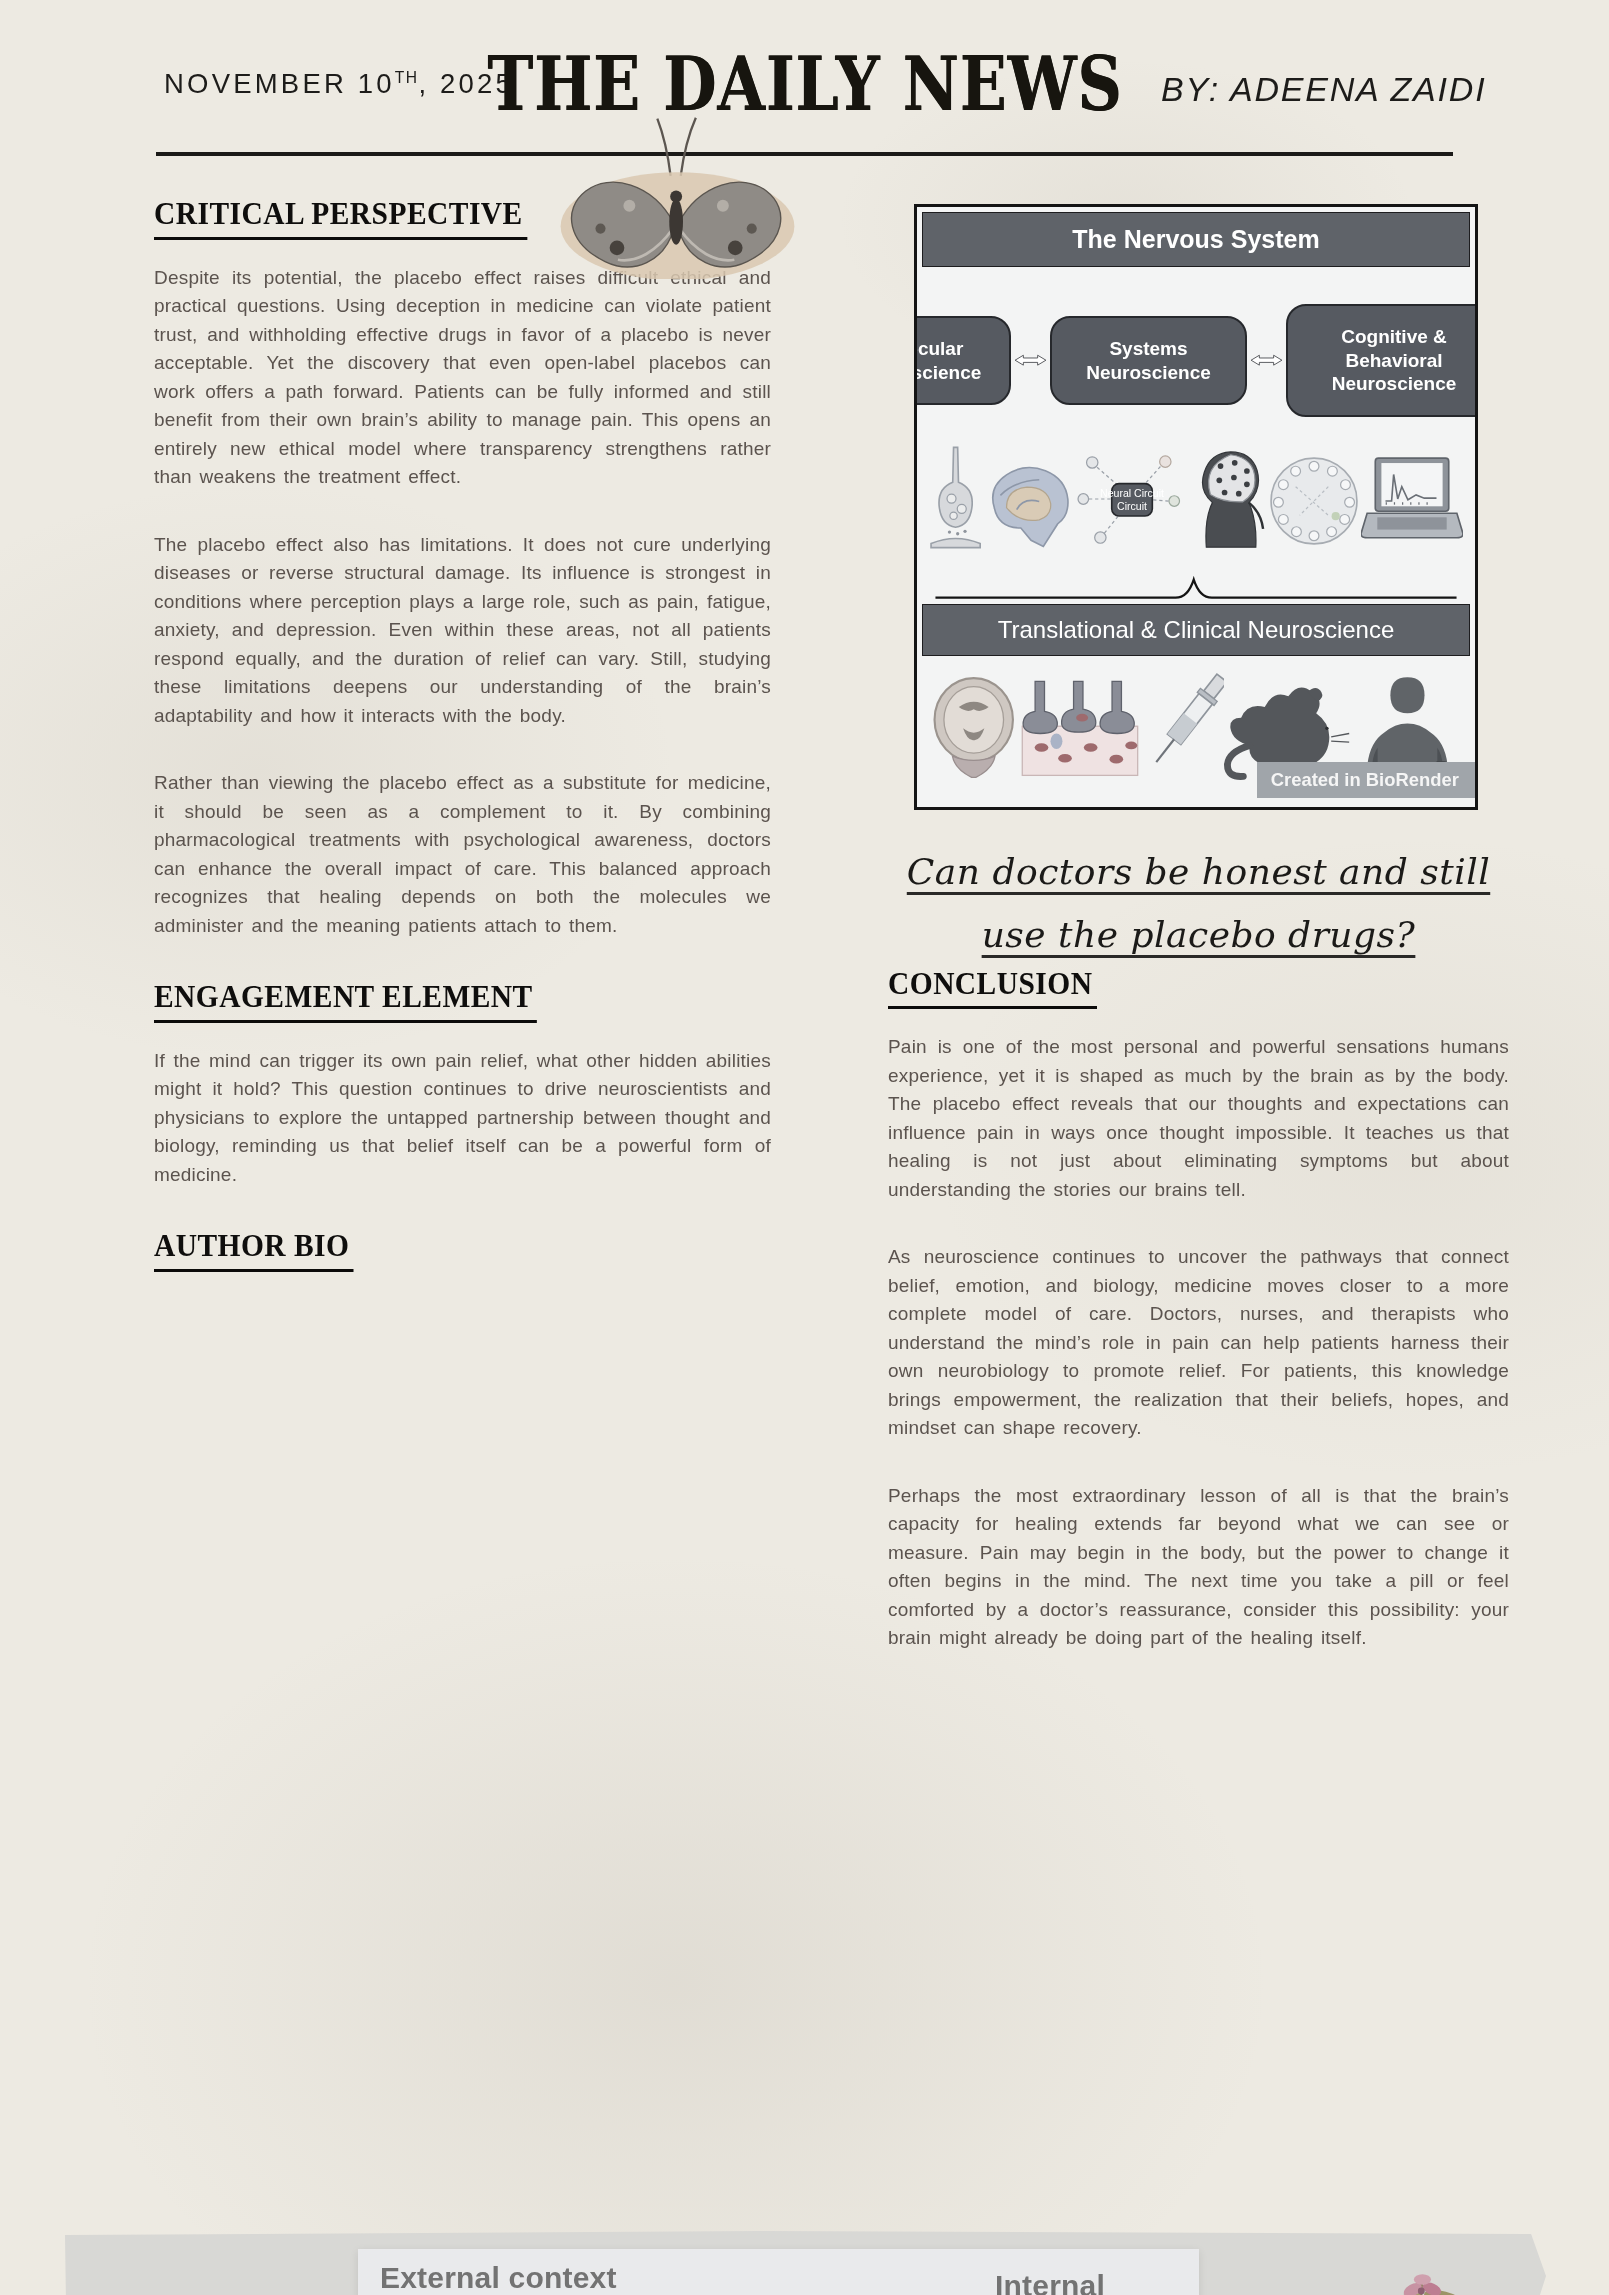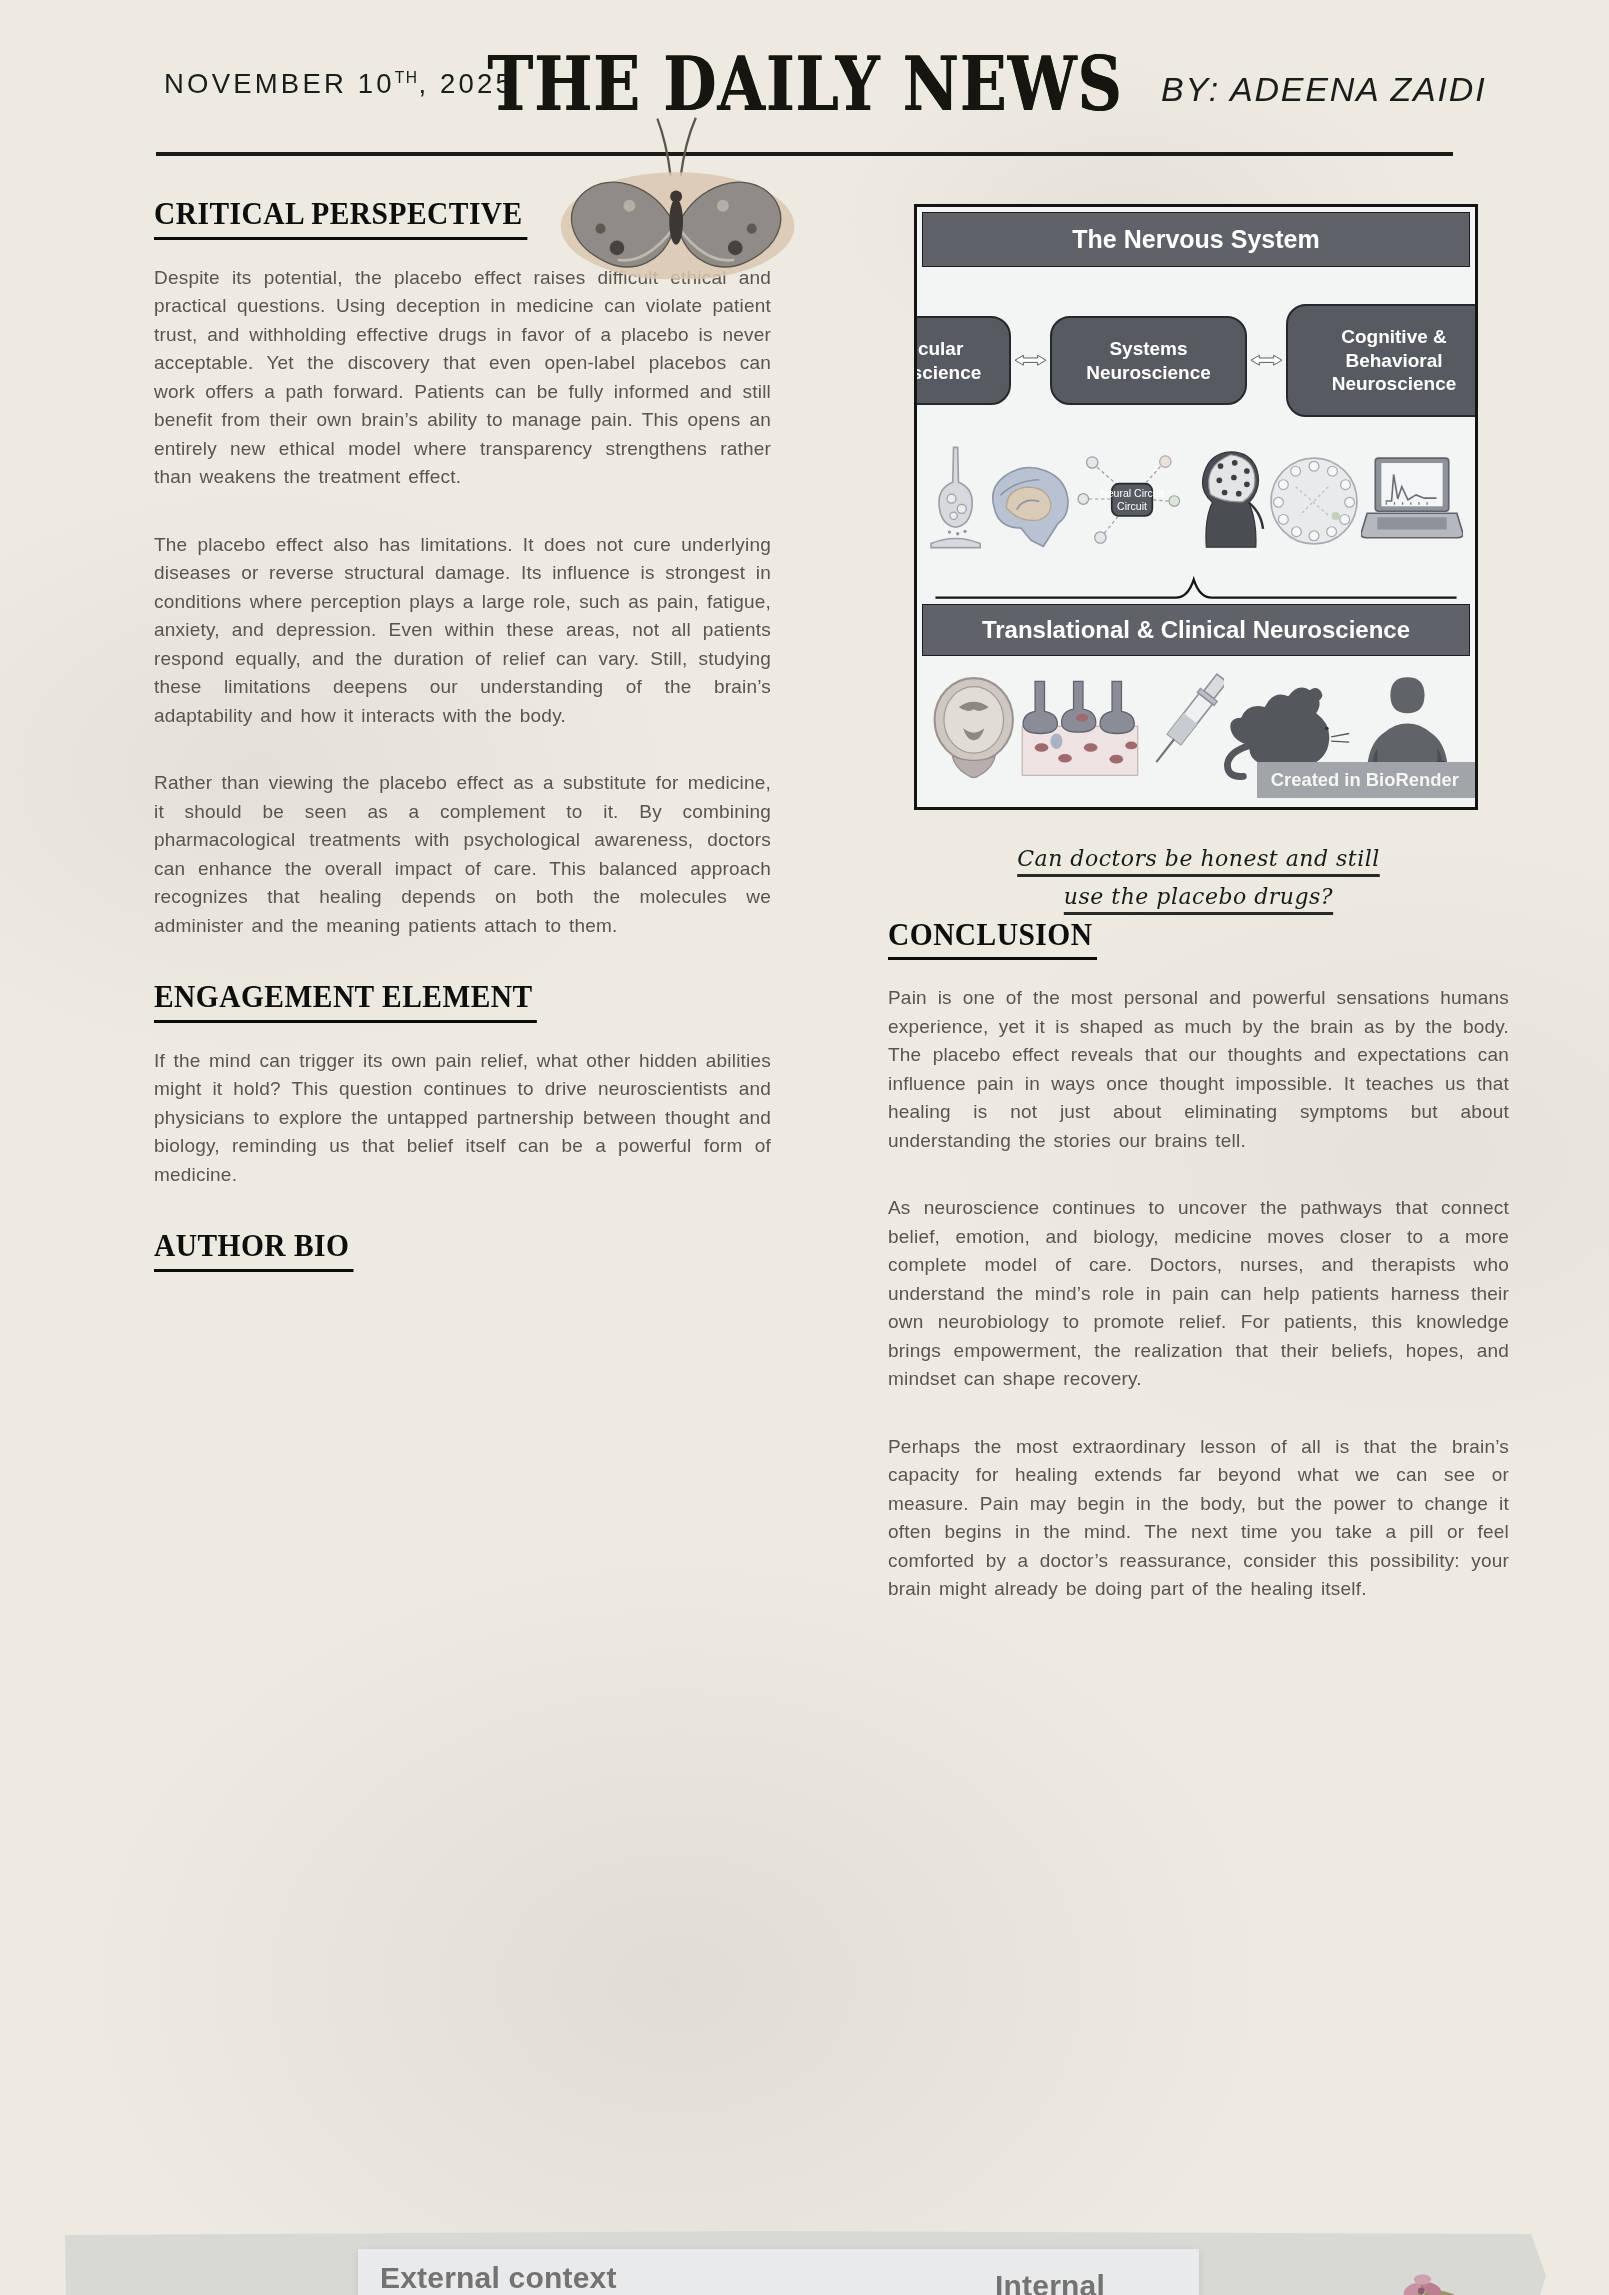--- a/index.html
+++ b/index.html
@@ -29,33 +29,33 @@
     transform:scaleX(.95);transform-origin:left;white-space:nowrap;letter-spacing:0.5px;}
   .gap-top{margin-top:12px;}
   p.body{font-size:19px;line-height:1.5;color:#5b534e;text-align:justify;margin:0 0 39px 0;
     word-spacing:2.3px;letter-spacing:0.2px;}
   
   .ns-fig{width:564px;margin:8.3px 0 30px 26px;border:3.2px solid #141414;background:#f3f4f4;
     overflow:hidden;box-sizing:border-box;}
   .ns-bar{margin:4.6px 4.6px 0 4.6px;background:#5f6369;border:1.4px solid #1d1d1f;color:#fff;
     text-align:center;font-weight:bold;font-size:25px;padding:12px 0;}
   .ns-bar2{margin:0 4.6px;background:#5f6369;border:1.4px solid #1d1d1f;color:#fff;text-align:center;
-    font-weight:bold;font-size:24px;padding:11px 0;}
+    font-weight:normal;font-size:24px;padding:11px 0;}
   .ns-boxrow{display:flex;align-items:center;margin:37px -80px 15.6px -90px;}
   .ns-box{background:#565a61;border:2.3px solid #26282c;border-radius:20px;color:#fff;font-weight:bold;
     font-size:19px;line-height:1.25;text-align:center;padding:19px 8.3px;flex:0 0 auto;box-sizing:border-box;}
   .ns-arrow{flex:0 0 39px;display:flex;justify-content:center;}
   .ns-icons{display:flex;justify-content:space-around;align-items:flex-end;padding:1.8px 12px 21px 12px;}
   .ns-icons2{display:flex;justify-content:space-around;align-items:flex-end;padding:13.8px 12px 18.4px 12px;position:relative;}
   .ns-brace{display:block;margin:0 auto;}
   .ns-credit{position:absolute;right:-2.8px;bottom:8.3px;background:#a0a5aa;color:#f5f5f5;font-size:18.4px;
     font-weight:600;padding:7.3px 19px 7.3px 13.8px;}
   
   .caption{margin:28.5px auto 0 auto;text-align:center;font-family:"DejaVu Serif",serif;font-style:italic;
-    font-size:22px;font-weight:500;color:#1b1a18;line-height:1.75;letter-spacing:0.5px;}
+    font-size:36px;font-weight:500;color:#1b1a18;line-height:1.75;letter-spacing:0.5px;}
   .caption span{text-decoration:underline;text-decoration-thickness:2.8px;text-underline-offset:8.3px;
     text-decoration-color:#2a2927;}
   .concl-head{margin-top:30px;}
   
   .paper{position:absolute;left:59px;top:2230px;width:1493px;height:510px;z-index:1;
     background:repeating-linear-gradient(180deg, rgba(0,0,0,0) 0 75px, rgba(108,108,105,.55) 75px 79px),#d8d8d5;
     clip-path:polygon(0.4% 1%,47% 0.2%,98.6% 0.8%,99.6% 9%,98.4% 20%,99.8% 33%,98.2% 47%,99.5% 60%,98.3% 74%,99.7% 86%,98.6% 100%,1% 99.4%,0 88%,0.6% 40%);
     box-shadow:0 5.5px 15.6px rgba(60,55,45,.18);}
   .panel{position:absolute;left:358px;top:2249px;width:841px;height:484px;background:#e9eaec;z-index:3;
     box-shadow:0 1.8px 8.3px rgba(0,0,0,.10);}

